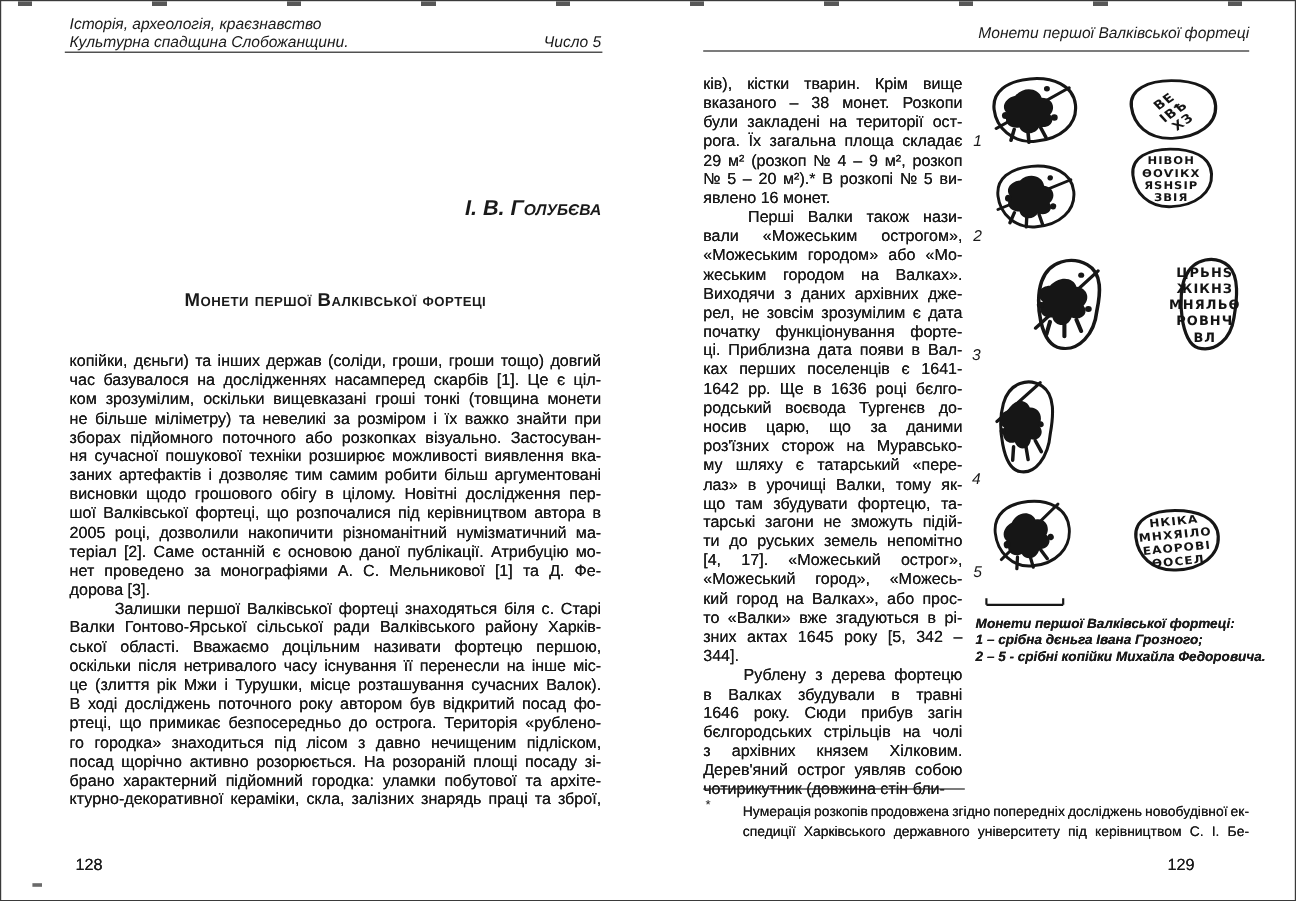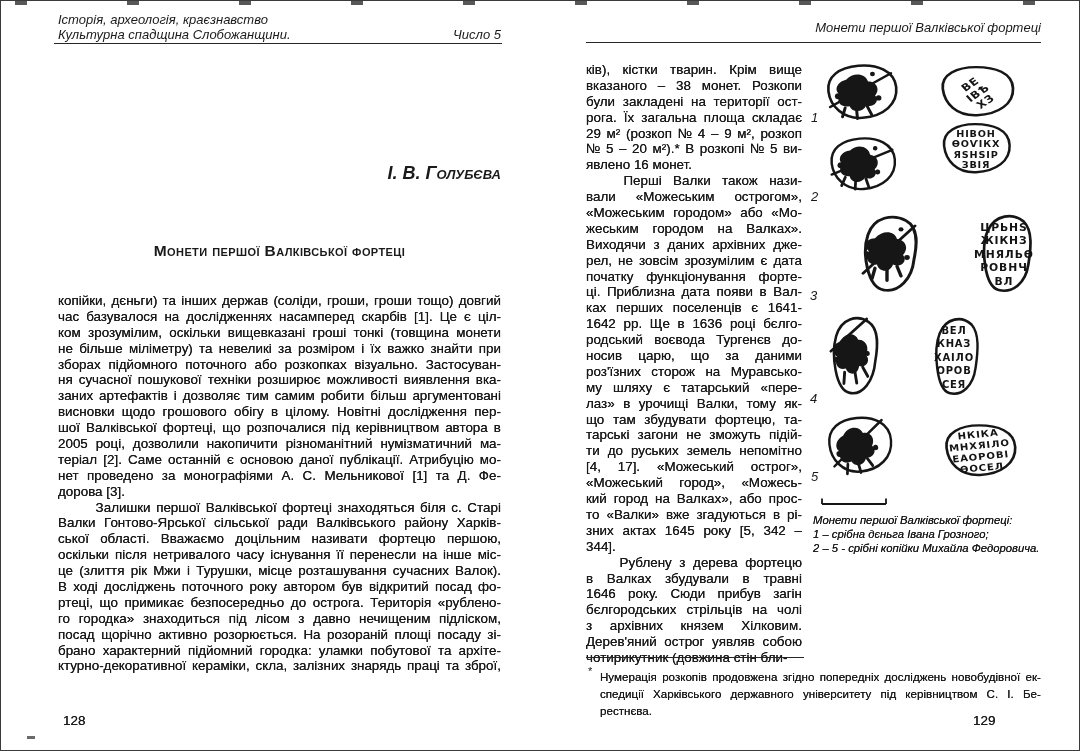--- a/index.html
+++ b/index.html
@@ -31,21 +31,21 @@
          font-size:13.4px;white-space:nowrap;text-shadow:0 0 .45px currentColor;}
   .jline.last{display:block;}
   .ind{flex:0 0 auto;}
 
   .pageno{position:absolute;font-size:13.5px;text-shadow:0 0 .4px currentColor;}
   .pn-left{left:62px;top:712px;}
   .pn-right{left:972px;top:712px;}
 
   
   .footnote{position:absolute;left:585px;top:667px;width:441px;padding-left:14px;}
-  .footnote .jline{height:17px;line-height:17px;font-size:11.6px;}
+  .footnote .jline{height:17px;line-height:17px;font-size:11.6px;margin-left:19px;}
   .fn-marker{position:absolute;left:2px;top:-3px;font-size:11px;}
 
   
   .figure{position:absolute;left:805px;top:45px;width:255px;height:525px;}
   .coin{position:absolute;}
   .coin svg{width:100%;height:100%;display:block;}
   .coin path.outline{fill:#ffffff;stroke:#161616;stroke-width:3;stroke-linejoin:round;}
   .coin .lance{stroke:#161616;stroke-width:3;fill:none;stroke-linecap:round;}
   .coin .legs{stroke:#161616;stroke-width:3.4;fill:none;stroke-linecap:round;}
   .coin .mass,.coin circle{fill:#161616;}
@@ -59,21 +59,21 @@
   .cp2-obv{left:15px;top:87px;width:82px;height:64px;}
   .cp2-rev{left:128px;top:72px;width:84px;height:62px;}
   .cp3-obv{left:43px;top:164px;width:80px;height:88px;}
   .cp3-rev{left:144px;top:163px;width:72px;height:90px;margin-left:18px;}
   .cp4-obv{left:14px;top:265px;width:68px;height:90px;}
   .cp4-rev{left:116px;top:266px;width:64px;height:90px;}
   .cp5-obv{left:13px;top:366px;width:80px;height:68px;}
   .cp5-rev{left:130px;top:373px;width:88px;height:64px;}
   .scalebar{position:absolute;left:13px;top:450px;width:70px;height:10px;}
   .caption{position:absolute;left:7px;top:468px;font-style:italic;font-size:11.3px;line-height:13.8px;
-           text-shadow:0 0 .35px currentColor;}
+           text-shadow:0 0 .35px currentColor;font-weight:bold;}
 </style>
 </head>
 <body>
 
 <div class="sheet">
   <div class="top-dashes"></div>
   <div class="corner-mark"></div>
 
   <div class="lp-header">
     <div>Історія, археологія, краєзнавство</div>
@@ -688,30 +688,20 @@
         <path class="outline" d="M19,28 C25,8 44,4 57,12 C70,20 68,40 65,56 C63,78 50,94 35,91 C18,88 13,48 19,28 Z"></path>
         <g transform="rotate(-10 40 50)">
           <path class="lance" d="M14,40 L62,12"></path>
           <path class="mass" d="M26,32 C34,22 46,24 48,33 C57,34 60,44 54,51 C59,58 52,66 44,62 C41,72 30,71 28,62 C19,63 15,54 20,47 C13,40 18,32 26,32 Z"></path>
           <path class="legs" d="M26,66 l-3,12 M38,68 l0,12 M48,64 l4,11"></path>
           <circle cx="18" cy="50" r="3"></circle>
             <circle cx="56" cy="50" r="2.8"></circle>
         </g>
       </svg>
     </div>
-    <div class="coin cp4-rev">
-      <svg viewBox="0 0 80 100" preserveAspectRatio="none">
-        <path class="outline" d="M22,24 C30,6 50,4 62,14 C72,24 70,44 67,62 C64,82 50,94 34,90 C18,86 14,42 22,24 Z"></path>
-        <text x="40" y="24" font-size="12.5">ВЕЛ</text>
-        <text x="40" y="39" font-size="12.5">КНАЗ</text>
-        <text x="40" y="54" font-size="12.5">ХАІЛО</text>
-        <text x="40" y="69" font-size="12.5">ОРОВ</text>
-        <text x="40" y="84" font-size="12.5">СЕЯ</text>
-      </svg>
-    </div>
 
     <div class="coin-num num5">5</div>
     <div class="coin cp5-obv">
       <svg viewBox="0 0 100 80" preserveAspectRatio="none">
         <path class="outline" d="M13,38 C11,20 25,9 47,7 C68,5 88,13 90,33 C92,53 76,68 52,70 C30,72 15,56 13,38 Z"></path>
         <g transform="rotate(-12 50 40)">
           <path class="lance" d="M15,57 L84,16"></path>
           <path class="mass" d="M33,24 C41,14 55,16 58,26 C68,26 72,36 66,43 C72,50 64,58 56,55 C52,64 40,64 37,56 C27,58 21,50 26,42 C18,36 24,26 33,24 Z"></path>
           <path class="legs" d="M32,58 l-3,11 M45,60 l1,11 M57,56 l5,10"></path>
           <circle cx="24" cy="44" r="3.6"></circle>
@@ -760,18 +750,17 @@
           <span>спедиції</span>
           <span>Харківського</span>
           <span>державного</span>
           <span>університету</span>
           <span>під</span>
           <span>керівництвом</span>
           <span>С.</span>
           <span>І.</span>
           <span>Бе-</span>
         </div>
-        <div class="jline last">рестнєва.</div>
       </div>
   </div>
 
   <div class="pageno pn-right">129</div>
 </div>
 
 </body></html>

